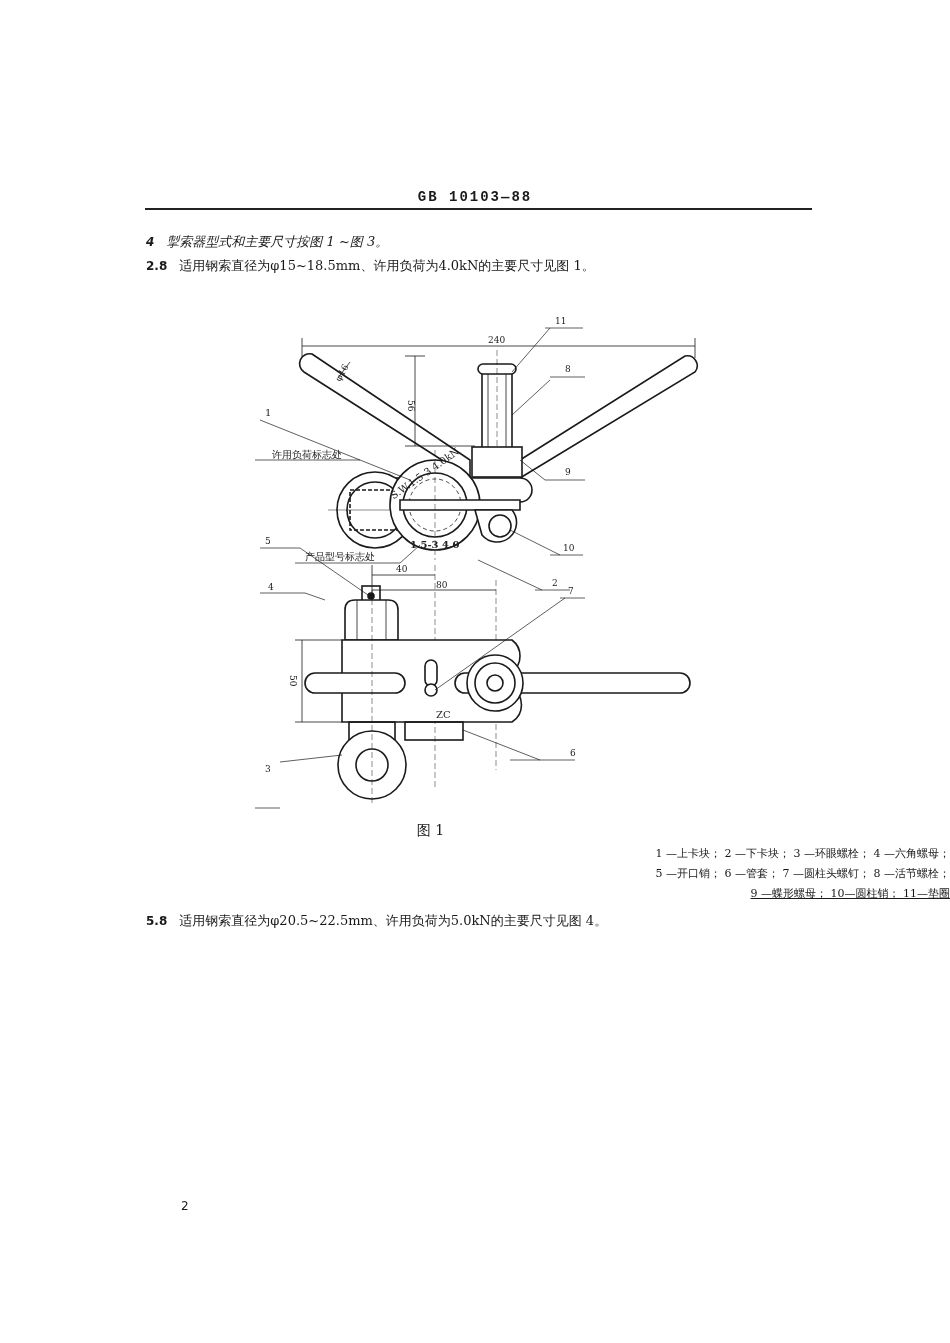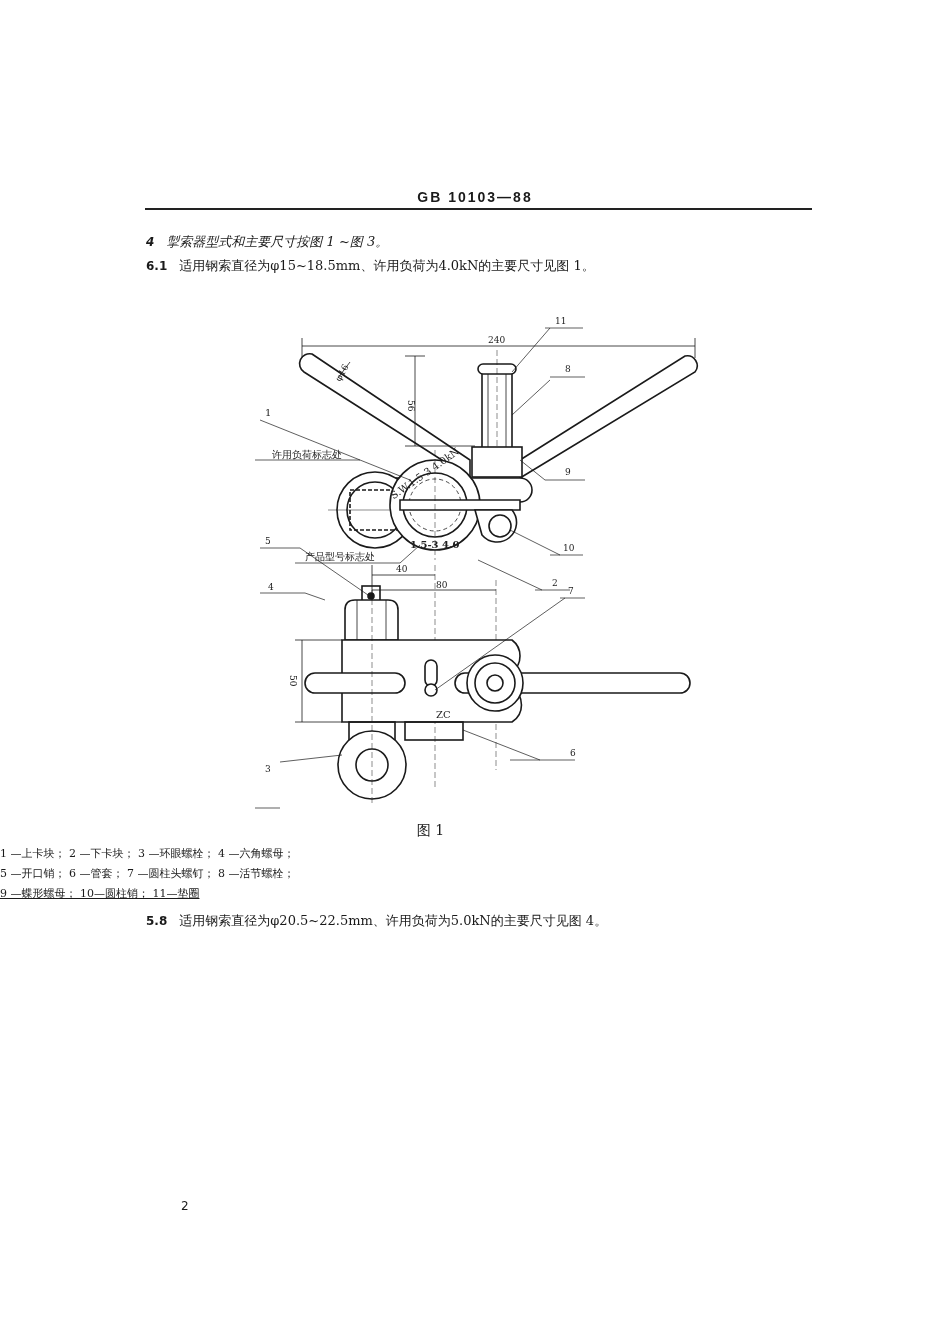--- a/index.html
+++ b/index.html
@@ -1,47 +1,47 @@
 <!DOCTYPE html>
 <html><head>
 <meta charset="utf-8">
 <style>
   html, body { margin: 0; padding: 0; background: #ffffff; }
   body { width: 950px; height: 1343px; position: relative; overflow: hidden;
          font-family: "DejaVu Serif", "Liberation Serif", serif; color: #1a1a1a; }
   .header-title { position: absolute; top: 189px; left: 0; width: 950px; text-align: center;
-         font-family: Liberation Sans, sans-serif; font-weight: bold;
+         font-family: Liberation Mono, monospace; font-weight: bold;
          font-size: 14px; letter-spacing: 2px; }
   .header-rule { position: absolute; top: 208px; left: 145px; width: 667px; height: 0;
          border-top: 2px solid #222; }
   .para { position: absolute; left: 146px; font-size: 13px; white-space: nowrap; }
   .para .num { font-family: "DejaVu Sans", "Liberation Sans", sans-serif; font-weight: bold;
          margin-right: 12px; font-size: 12px; }
   #p4 { top: 233px; font-style: italic; }
   #p41 { top: 257px; }
   #p42 { top: 912px; }
   .figure { position: absolute; left: 250px; top: 310px; width: 460px; height: 500px; }
   .fig-caption { position: absolute; top: 822px; left: 0; width: 861px; text-align: center; font-size: 14px; }
-  .legend-line { position: absolute; left: 0; width: 950px; text-align: left; font-size: 11px; }
+  .legend-line { position: absolute; left: 0; width: 950px; text-align: right; font-size: 11px; }
   #leg1 { top: 846px; } #leg2 { top: 866px; } #leg3 { top: 886px; text-decoration: underline; }
   .page-number { position: absolute; top: 1199px; left: 181px; font-size: 12px;
          font-family: "DejaVu Sans", "Liberation Sans", sans-serif; }
   svg text { font-family: "DejaVu Serif", "Liberation Serif", serif; fill: #222; }
 </style>
 </head>
 <body>
 
 <div class="header-title">GB 10103—88</div>
 <div class="header-rule"></div>
 
 <div class="para" id="p4">
   <span class="num">4</span><span>掣索器型式和主要尺寸按图 1 ~图 3。</span>
 </div>
 <div class="para" id="p41">
-  <span class="num">6.1</span><span>适用钢索直径为φ15~18.5mm、许用负荷为4.0kN的主要尺寸见图 1。</span>
+  <span class="num">2.8</span><span>适用钢索直径为φ15~18.5mm、许用负荷为4.0kN的主要尺寸见图 1。</span>
 </div>
 
 <div class="figure">
   <svg width="460" height="500" viewBox="0 0 460 500" stroke="#1a1a1a" fill="none" stroke-width="1.6">
 
     <g stroke-width="0.8">
       <line x1="52" y1="36" x2="445" y2="36"></line>
       <line x1="52" y1="28" x2="52" y2="48"></line>
       <line x1="445" y1="28" x2="445" y2="48"></line>
       <text x="238" y="33" font-size="9" stroke="none">240</text>

